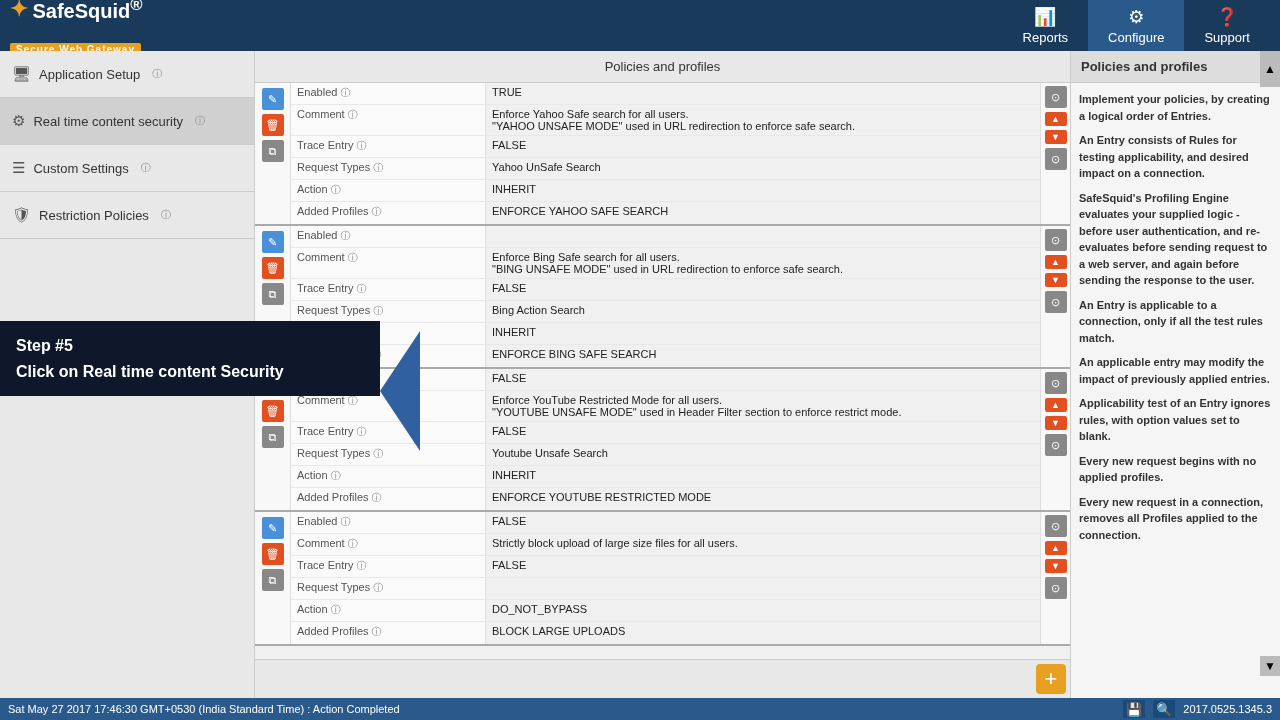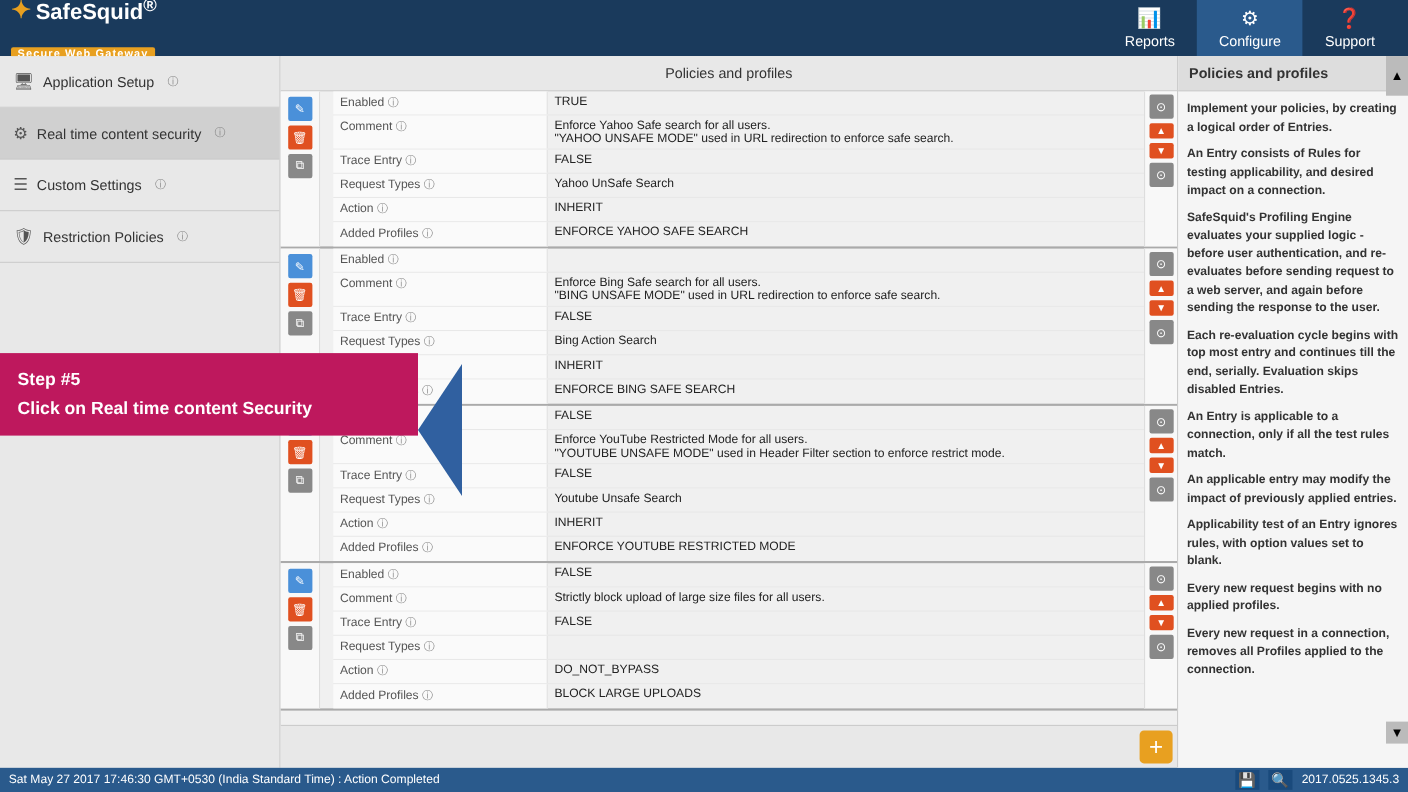--- a/index.html
+++ b/index.html
@@ -289,21 +289,21 @@
     }
     .step-arrow {
       width: 0;
       height: 0;
       border-top: 60px solid transparent;
       border-bottom: 60px solid transparent;
       border-right: 40px solid #3060a0;
       margin-top: 10px;
     }
     .step-box {
-      background: #be185d;
+      background: #0f172a;
       color: white;
       padding: 12px 16px;
       font-size: 16px;
       font-weight: bold;
       min-width: 380px;
       line-height: 1.6;
     }
 
     .center-content {
       flex: 1;
@@ -341,21 +341,20 @@
       justify-content: flex-start;
       padding: 2px;
       gap: 2px;
       border-left: 1px solid #ddd;
       background: #f8f8f8;
     }
     .field-row {
       display: flex;
       border-bottom: 1px solid #e8e8e8;
       min-height: 22px;
-      margin-left: 12px;
     }
     .field-row:last-child { border-bottom: none; }
     .f-label {
       width: 195px;
       padding: 3px 6px;
       color: #555;
       border-right: 1px solid #e0e0e0;
       font-size: 11px;
       flex-shrink: 0;
       background: #fafafa;
@@ -603,21 +602,20 @@
     </div>
   </div>
 
   <div class="right-panel">
     <div style="position:absolute;right:0;top:0;width:20px;background:#bbb;display:flex;align-items:center;justify-content:center;height:36px;cursor:pointer;z-index:10;">▲</div>
     <div class="right-panel-title" style="padding-right:24px;">Policies and profiles</div>
     <div class="right-panel-content">
       <p>Implement your policies, by creating a logical order of Entries.</p>
       <p>An Entry consists of Rules for testing applicability, and desired impact on a connection.</p>
       <p>SafeSquid's Profiling Engine evaluates your supplied logic - before user authentication, and re-evaluates before sending request to a web server, and again before sending the response to the user.</p>
-      <p>Each re-evaluation cycle begins with top most entry and continues till the end, serially. Evaluation skips disabled Entries.</p>
       <p>An Entry is applicable to a connection, only if all the test rules match.</p>
       <p>An applicable entry may modify the impact of previously applied entries.</p>
       <p>Applicability test of an Entry ignores rules, with option values set to blank.</p>
       <p>Every new request begins with no applied profiles.</p>
       <p>Every new request in a connection, removes all Profiles applied to the connection.</p>
     </div>
     <div style="position:absolute;right:0;bottom:22px;width:20px;background:#bbb;display:flex;align-items:center;justify-content:center;height:20px;cursor:pointer;z-index:10;">▼</div>
   </div>
 </div>
 

